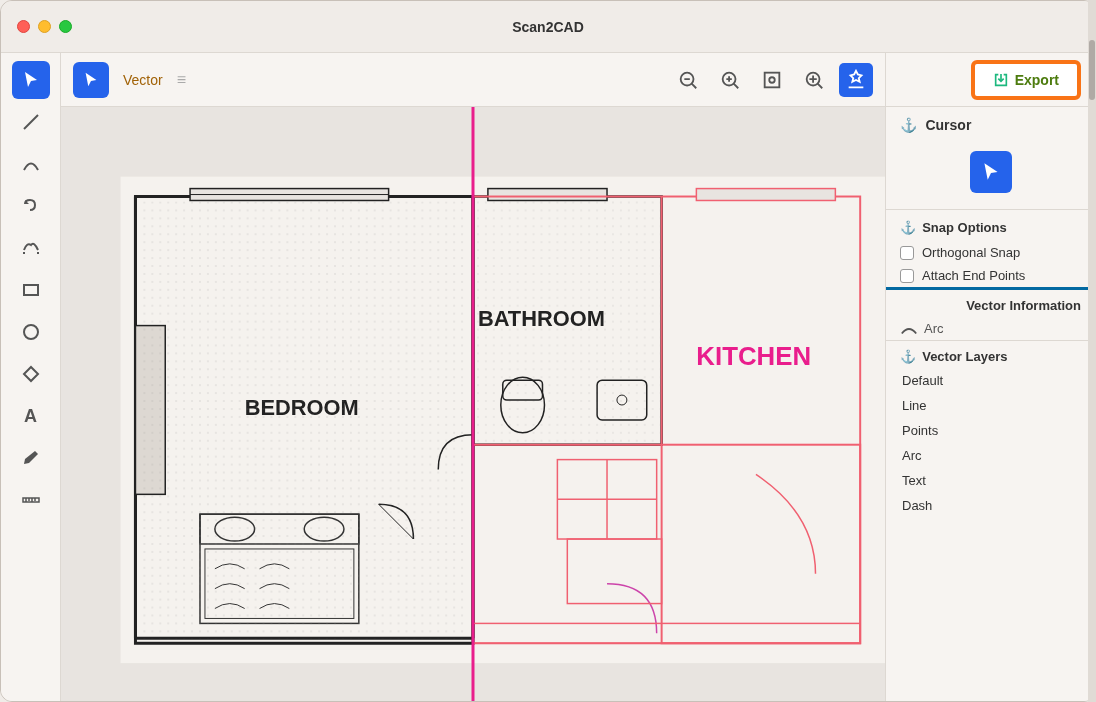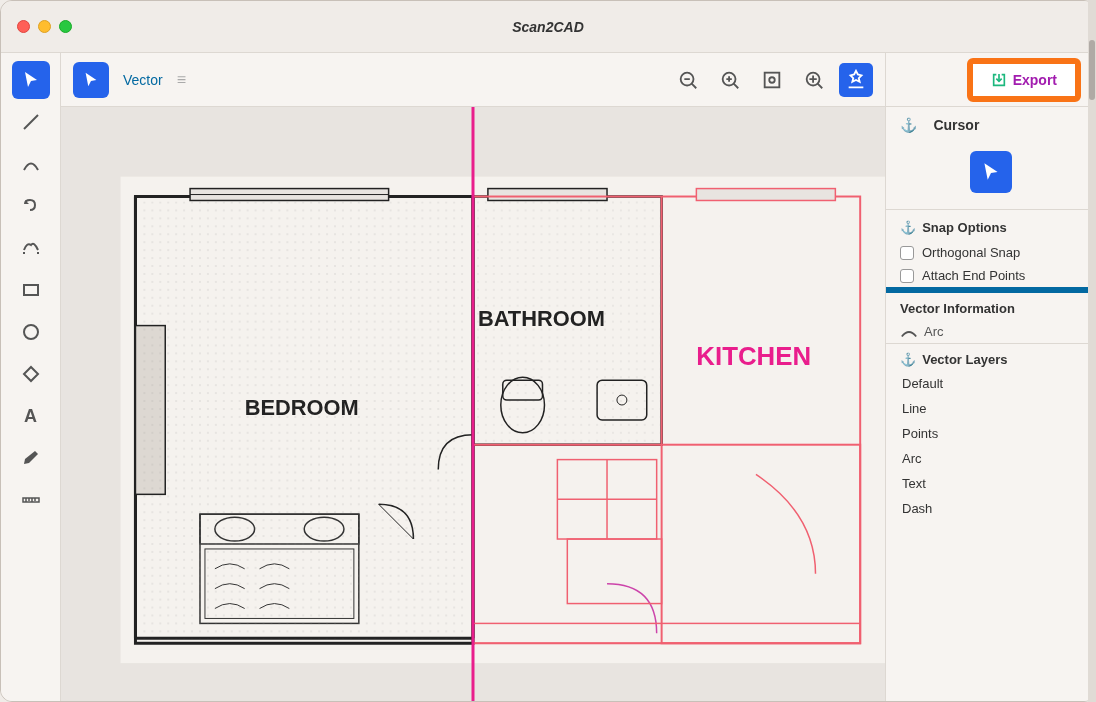--- a/index.html
+++ b/index.html
@@ -35,21 +35,20 @@
       height: 13px;
       border-radius: 50%;
     }
     .tl-red { background: #ff5f57; border: 1px solid #e0443e; }
     .tl-yellow { background: #ffbd2e; border: 1px solid #dea123; }
     .tl-green { background: #28c840; border: 1px solid #1aab29; }
     .app-title {
       font-size: 14px;
       font-weight: 600;
       color: #333;
-      font-style: italic;
     }
 
     
     .main-layout {
       display: flex;
       height: calc(702px - 52px);
     }
 
     
     .left-toolbar {
@@ -106,21 +105,21 @@
       height: 36px;
       background: #2563eb;
       border-radius: 6px;
       display: flex;
       align-items: center;
       justify-content: center;
       color: white;
     }
     .tab-label {
       font-size: 14px;
-      color: #0369a1;
+      color: #a16207;
       margin: 0 6px;
     }
     .toolbar-sep {
       color: #aaa;
       font-size: 16px;
     }
     .icon-btn {
       width: 34px;
       height: 34px;
       border-radius: 5px;
@@ -241,24 +240,24 @@
       padding: 5px 16px;
       font-size: 13px;
       color: #333;
       cursor: pointer;
     }
     .export-btn {
       display: flex;
       align-items: center;
       gap: 6px;
       padding: 8px 18px;
-      border: 6px solid #f97316;
+      border: 4px solid #f97316;
       border-radius: 6px;
       background: white;
-      color: #a21caf;
+      color: #4d7c0f;
       font-size: 14px;
       font-weight: 600;
       cursor: pointer;
     }
 
     .right-header {
       position: relative;
       height: 54px;
       display: flex;
       align-items: center;
@@ -511,21 +510,21 @@
             <polyline points="16,4 20,4 20,20 4,20 4,4 8,4"></polyline>
             <line x1="12" y1="3" x2="12" y2="14"></line>
             <polyline points="8,10 12,14 16,10"></polyline>
           </svg>
         <span>Export</span>
       </button>
     </div>
 
     <div style="display:flex; align-items:center; gap:8px; padding: 10px 14px 8px;">
       <span style="font-size:14px;color:#555;">⚓</span>
-      <span style="font-size:14px;font-weight:600;color:#333;margin-left:8px;">Cursor</span>
+      <span style="font-size:14px;font-weight:600;color:#333;">Cursor</span>
     </div>
 
     <div style="display:flex; justify-content:center; padding: 4px 0 10px;">
       <div class="cursor-tool-active">
         <svg width="22" height="22" viewBox="0 0 20 20" fill="white">
             <path d="M4 2l12 8-6 1-3 6z"></path>
           </svg>
       </div>
     </div>
 
@@ -538,21 +537,21 @@
       <div class="snap-option-row">
         <div class="checkbox"></div>
         <span class="snap-option-label">Orthogonal Snap</span>
       </div>
       <div class="snap-option-row">
         <div class="checkbox"></div>
         <span class="snap-option-label">Attach End Points</span>
       </div>
     </div>
 
-    <div style="border-top:6px solid #0369a1;">
+    <div style="border-top:3px solid #0369a1;text-align:right;">
       <div class="vector-info-title">Vector Information</div>
       <div class="arc-row">
         <svg width="18" height="14" viewBox="0 0 20 14" fill="none" stroke="#555" stroke-width="2">
             <path d="M2 12 Q10 2 18 12"></path>
           </svg>
         <span>Arc</span>
       </div>
     </div>
 
     <div style="border-top:1px solid #ddd8d2; flex:1; display:flex; flex-direction:column; overflow:hidden;">

